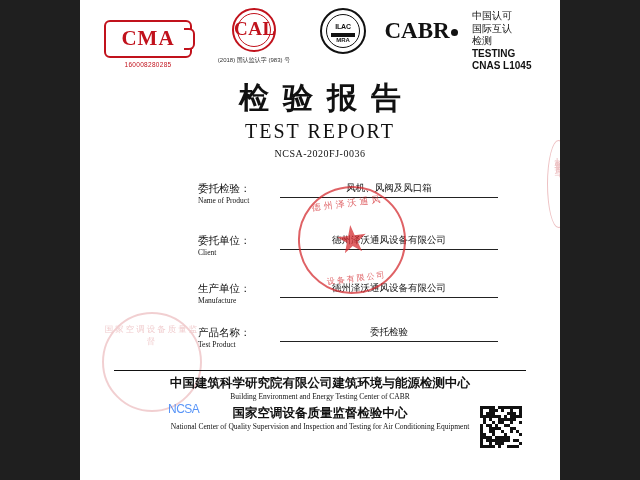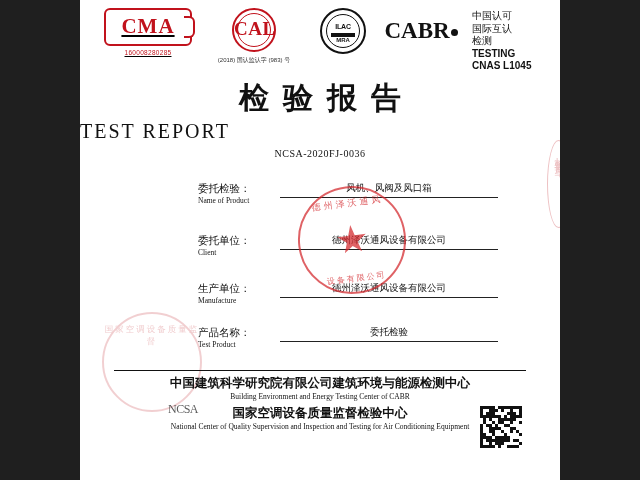--- a/index.html
+++ b/index.html
@@ -38,23 +38,22 @@
     height: 62px;
   }
   .logo {
     position: absolute;
     text-align: center;
   }
 
   
   .cma {
     left: 22px;
-    top: 0;
+    top: 12px;
     width: 92px;
-    text-decoration: underline;
   }
   .cma-box {
     width: 84px;
     height: 34px;
     margin: 0 auto;
     border: 2px solid #c1121c;
     border-radius: 6px;
     color: #c1121c;
     font-weight: bold;
     font-size: 21px;
@@ -209,20 +208,21 @@
     font-family: "DejaVu Sans", sans-serif;
     font-size: 30px;
     font-weight: bold;
     letter-spacing: 14px;
     color: #111;
     text-indent: 14px;
   }
   .title-en {
     position: absolute;
     left: 0; top: 120px; width: 480px;
+    text-align: center;
     font-family: "Liberation Serif", serif;
     font-size: 20px;
     letter-spacing: 2px;
     color: #111;
   }
   .report-no {
     position: absolute;
     left: 0; top: 148px; width: 480px;
     text-align: center;
     font-family: "Liberation Serif", serif;
@@ -296,23 +296,23 @@
   .foot-cn1 { top: 375px; font-family: "DejaVu Sans", sans-serif; font-size: 12.5px; font-weight: bold; }
   .foot-en1 { top: 392px; font-family: "Liberation Serif", serif; font-size: 7.5px; }
   .foot-cn2 { top: 405px; font-family: "DejaVu Sans", sans-serif; font-size: 12.5px; font-weight: bold; }
   .foot-en2 { top: 422px; font-family: "Liberation Serif", serif; font-size: 7.5px; }
 
   
   .ncsa-mark {
     position: absolute;
     left: 88px;
     top: 402px;
-    font-family: Liberation Serif, serif;
+    font-family: Liberation Sans, sans-serif;
     font-size: 12px;
-    color: #404040;
+    color: #3b82f6;
     letter-spacing: -0.5px;
     opacity: .85;
   }
 
   
   .seal {
     position: absolute;
     left: 218px;
     top: 186px;
     width: 104px;

